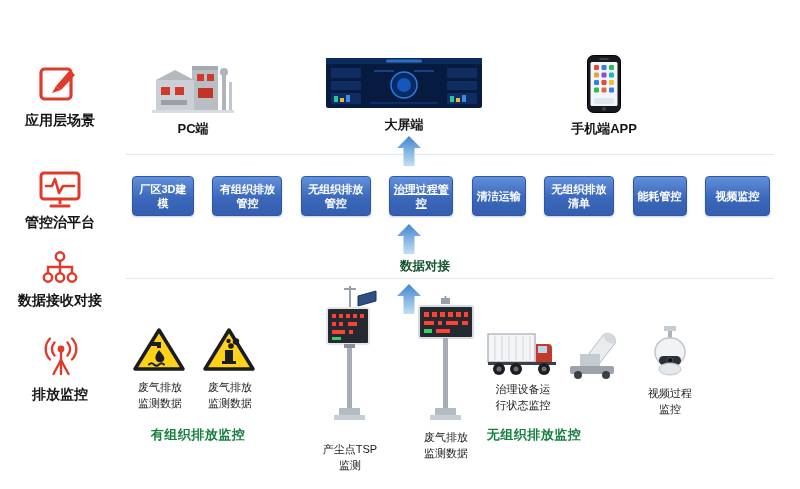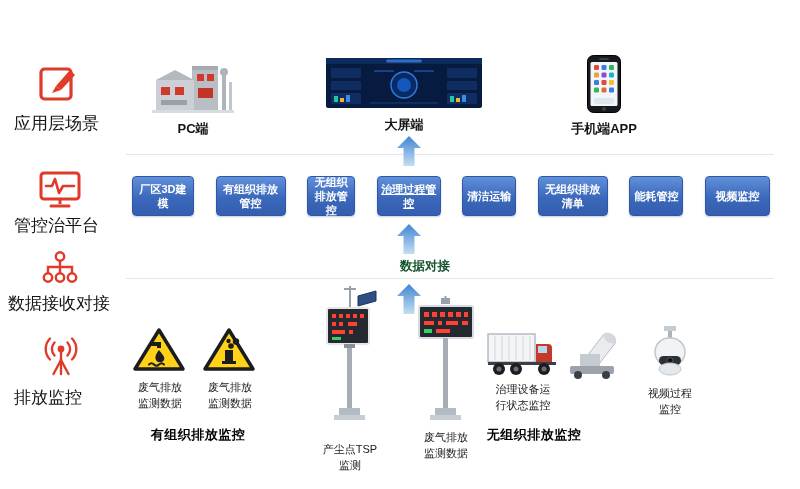--- a/index.html
+++ b/index.html
@@ -1,22 +1,22 @@
 <!DOCTYPE html>
 <html><head>
 <meta charset="utf-8">
 <style>
   * { margin:0; padding:0; box-sizing:border-box; }
   body { background:#ffffff; font-family:"Liberation Sans","DejaVu Sans",sans-serif; color:#111; }
   .canvas { position:relative; width:800px; height:489px; background:#ffffff; overflow:hidden; }
   .abs { position:absolute; }
-  .side-label { font-weight:normal; font-size:17px; color:#151515; }
+  .side-label { font-weight:bold; font-size:14px; text-align:center; color:#151515; }
   .top-label { font-weight:bold; font-size:13px; text-align:center; color:#151515; }
   .item-label { font-size:11px; line-height:1.45; text-align:center; color:#1a1a1a; word-break:break-all; }
-  .group-label { font-weight:bold; font-size:13px; text-align:center; color:#000000; letter-spacing:0.5px; }
+  .group-label { font-weight:bold; font-size:13px; text-align:center; color:#15803d; letter-spacing:0.5px; }
   .link-label { font-weight:bold; font-size:12.5px; text-align:right; color:#14532d; }
   .hr { position:absolute; height:1px; background:#e3e6ea; }
   .btn-row { position:absolute; left:132px; top:176px; width:638px; height:40px;
              display:flex; justify-content:space-between; align-items:stretch; }
   .btn { background:linear-gradient(180deg,#6190da 0%,#3b68bb 55%,#345eae 100%);
          border:1px solid #2e57a6; border-radius:4px; color:#ffffff;
          font-size:11px; font-weight:bold; line-height:1.3; text-align:center;
          display:flex; align-items:center; justify-content:center; padding:2px 3px;
          word-break:break-all; box-shadow:0 1px 2px rgba(30,60,120,0.25); }
   svg { display:block; }
@@ -159,21 +159,21 @@
 
   <div class="abs" style="left:396px; top:136px;">
     <svg width="26" height="30" viewBox="0 0 26 30">
       <polygon points="13,0 25,12 18.5,12 18.5,30 7.5,30 7.5,12 1,12" fill="url(#arrowGrad)"></polygon>
     </svg>
   </div>
 
   <div class="btn-row">
     <div class="btn" style="width:62px;">厂区3D建模</div>
     <div class="btn" style="width:70px;">有组织排放管控</div>
-    <div class="btn" style="width:48px;">无组织排放管控</div>
+    <div class="btn" style="width:70px;">无组织排放管控</div>
     <div class="btn" style="width:64px;text-decoration:underline;">治理过程管控</div>
     <div class="btn" style="width:54px;">清洁运输</div>
     <div class="btn" style="width:70px;">无组织排放清单</div>
     <div class="btn" style="width:54px;">能耗管控</div>
     <div class="btn" style="width:65px;">视频监控</div>
   </div>
 
   <div class="abs" style="left:396px; top:224px;">
     <svg width="26" height="30" viewBox="0 0 26 30">
       <polygon points="13,0 25,12 18.5,12 18.5,30 7.5,30 7.5,12 1,12" fill="url(#arrowGrad)"></polygon>

